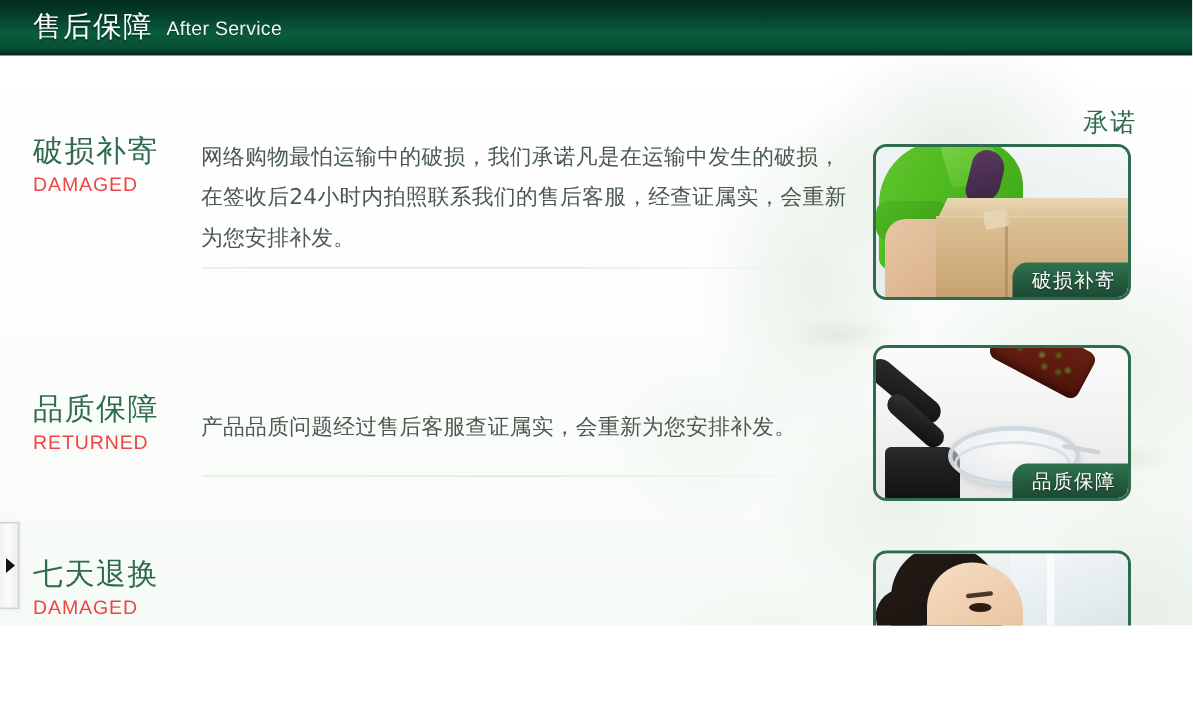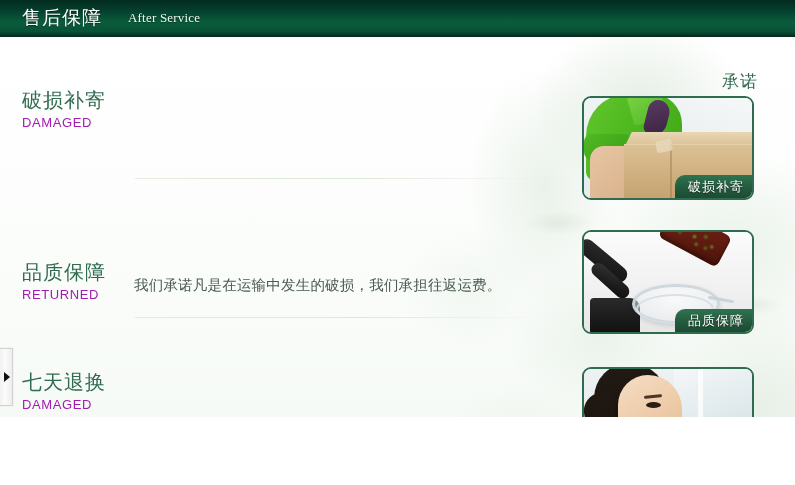--- a/index.html
+++ b/index.html
@@ -43,22 +43,22 @@
     border-bottom:1px solid #062a1c;
     box-sizing:border-box;
     display:flex;align-items:center;
   }
   .hdr-cn{
     color:#ffffff;font-size:19px;letter-spacing:1px;margin-left:22px;
     font-family:"DejaVu Sans","Liberation Sans",sans-serif;
     text-shadow:0 1px 1px rgba(0,0,0,.45);
   }
   .hdr-en{
-    color:#f2f7f4;font-size:13px;margin-left:26px;letter-spacing:.2px;
-    font-family:Liberation Serif, serif;
+    color:#f2f7f4;font-size:13px;margin-left:9px;letter-spacing:.2px;
+    font-family:Liberation Sans, sans-serif;
     text-shadow:0 1px 1px rgba(0,0,0,.4);
   }
 
   
   .side-tab{
     position:absolute;left:0;top:348px;width:13px;height:58px;
     background:linear-gradient(90deg,#f2f2f2 0%, #fbfbfb 45%, #ededed 100%);
     border:1px solid #d2d2d2;border-left:none;
     box-sizing:border-box;
     display:flex;align-items:center;justify-content:center;
@@ -78,21 +78,21 @@
   .divider.d2{top:317px;}
 
   .label{
     position:absolute;left:22px;width:110px;
   }
   .label .cn{
     display:block;color:#2f6b4f;font-size:20px;letter-spacing:1px;line-height:24px;
     font-family:"DejaVu Sans","Liberation Sans",sans-serif;
   }
   .label .en{
-    display:block;color:#a21caf;font-size:13px;letter-spacing:.6px;line-height:17px;margin-top:2px;
+    display:block;color:#ef4444;font-size:13px;letter-spacing:.6px;line-height:17px;margin-top:2px;
     font-family:"Liberation Sans",sans-serif;
   }
 
   .body-text{
     position:absolute;left:134px;width:432px;
     color:#4a5a50;font-size:14.5px;line-height:27px;letter-spacing:.2px;
     font-family:"DejaVu Sans","Liberation Sans",sans-serif;
   }
 
   
@@ -302,20 +302,21 @@
 
   <div class="promise">承诺</div>
 
   <div class="divider d1"></div>
   <div class="divider d2"></div>
 
   <div class="label" style="top:88px">
     <span class="cn">破损补寄</span>
     <span class="en">DAMAGED</span>
   </div>
+  <div class="body-text" style="top:92px">网络购物最怕运输中的破损，我们承诺凡是在运输中发生的破损，在签收后24小时内拍照联系我们的售后客服，经查证属实，会重新为您安排补发。</div>
 
   <div class="card c1">
     <div class="photo p1">
       <span class="bg-hi"></span>
       <span class="shirt"></span>
       <span class="neck"></span>
       <span class="collar"></span>
       <span class="hair"></span>
       <span class="sleeve"></span>
       <span class="arm"></span>
@@ -326,21 +327,21 @@
     </div>
     <div class="banner">
       <span>破损补寄</span>
     </div>
   </div>
 
   <div class="label" style="top:260px">
     <span class="cn">品质保障</span>
     <span class="en">RETURNED</span>
   </div>
-  <div class="body-text" style="top:272px">我们承诺凡是在运输中发生的破损，我们承担往返运费。</div>
+  <div class="body-text" style="top:272px">产品品质问题经过售后客服查证属实，会重新为您安排补发。</div>
 
   <div class="card c2">
     <div class="photo p2">
       <span class="base"></span>
       <span class="handle"></span>
       <span class="handle2"></span>
       <span class="pot"></span>
       <span class="pot2"></span>
       <span class="spout"></span>
       <span class="scoop"></span>

